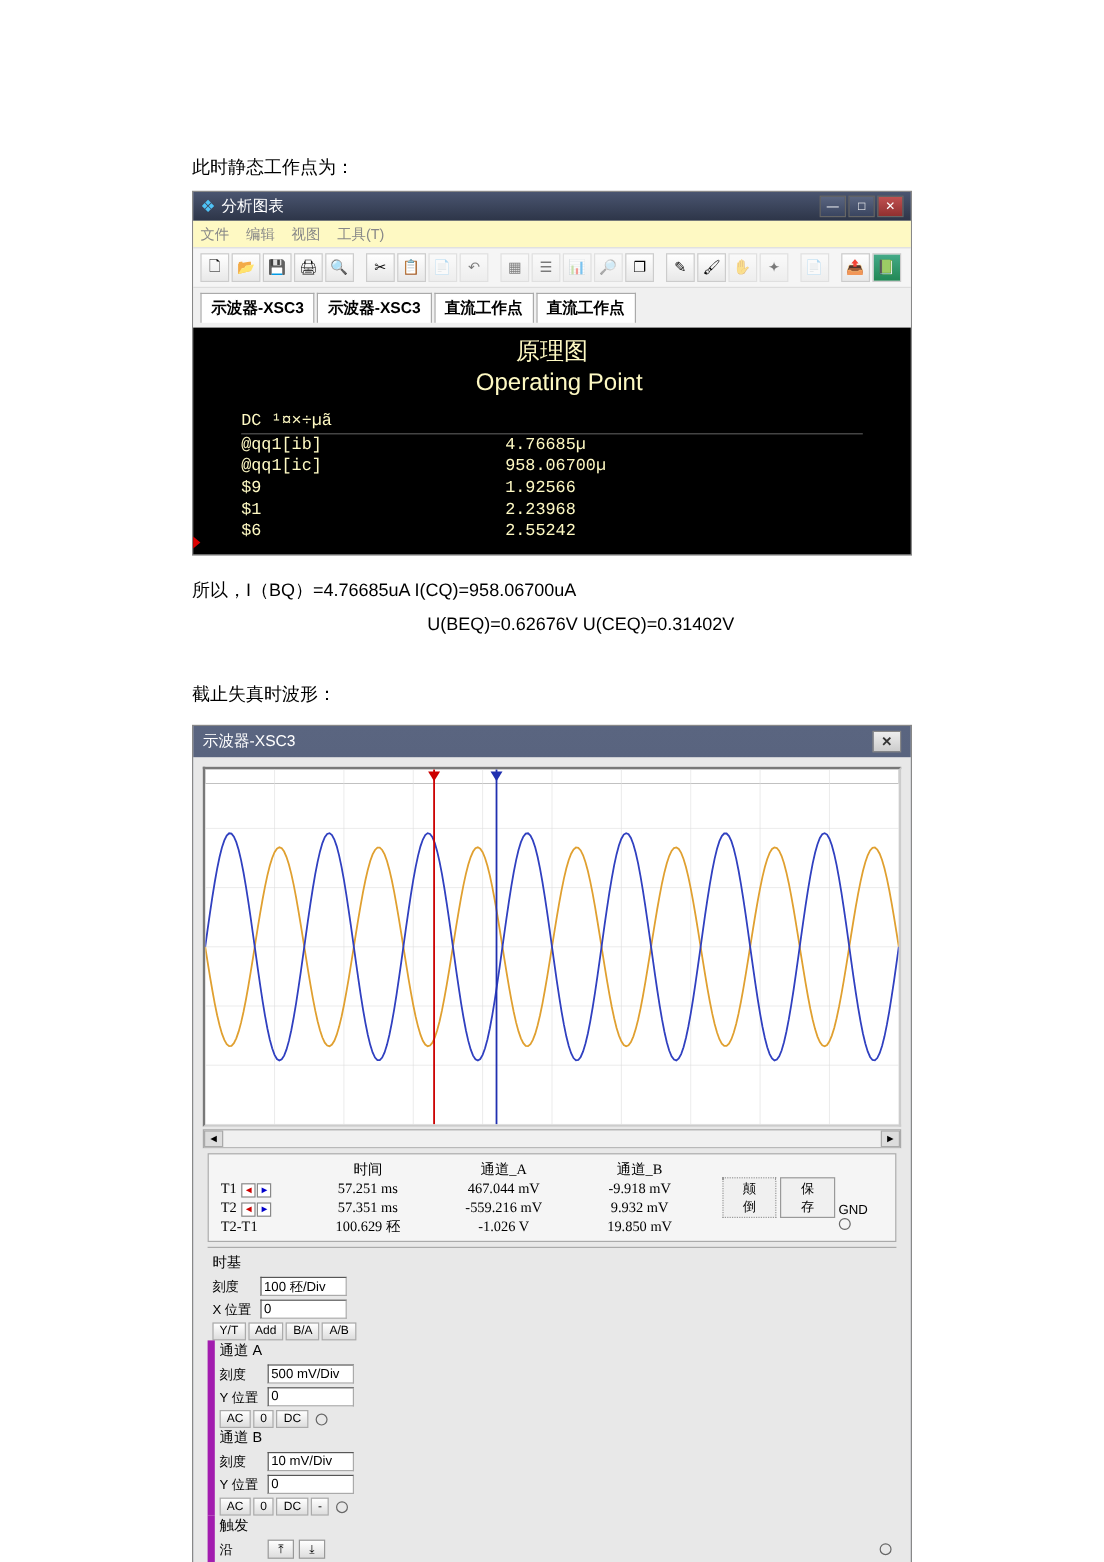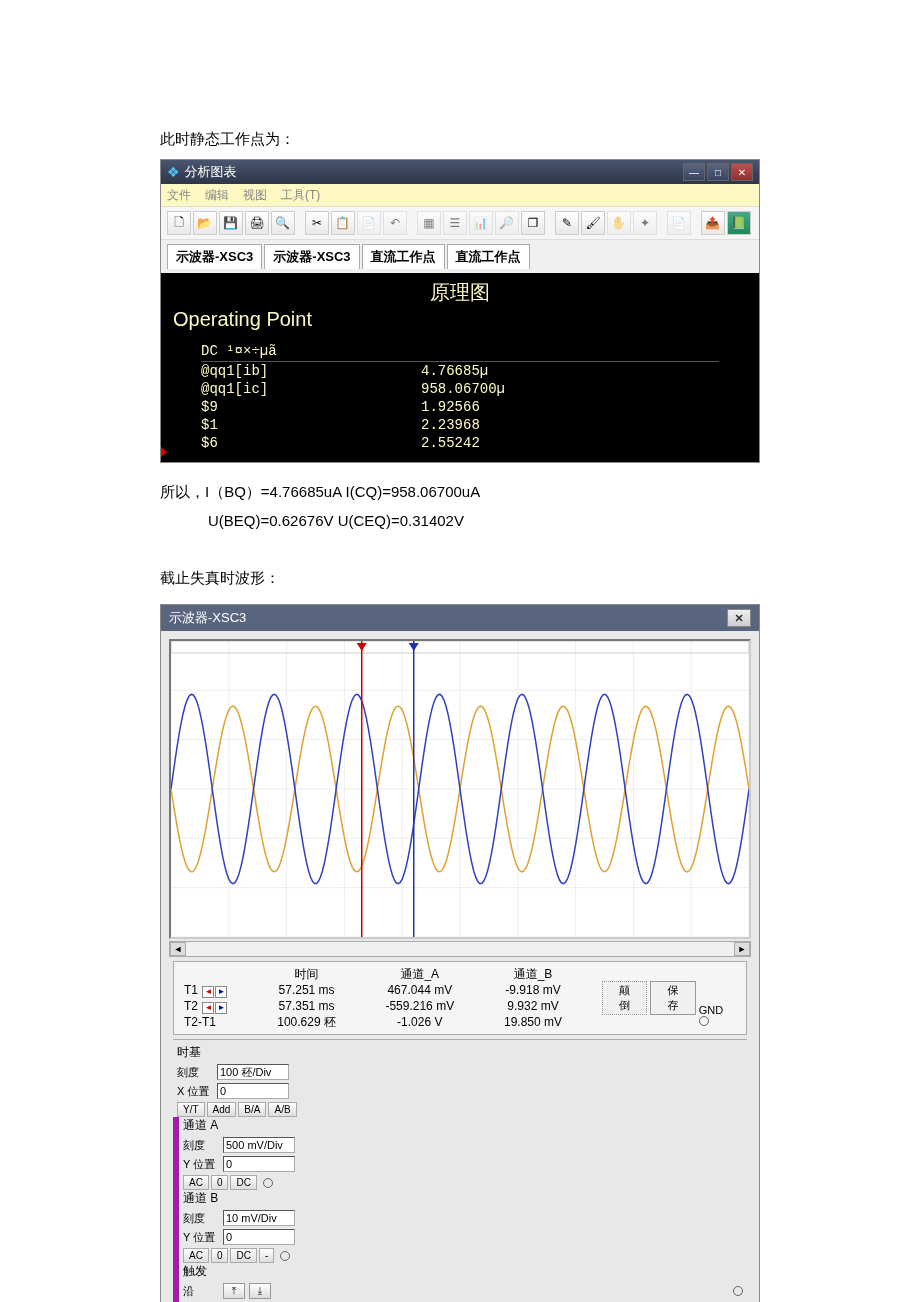--- a/index.html
+++ b/index.html
@@ -1,19 +1,19 @@
 <!DOCTYPE html>
 <html><head>
   <meta charset="utf-8">
   <style>
     * { margin: 0; padding: 0; box-sizing: border-box; }
     body { font-family: "Microsoft YaHei", SimSun, Arial, sans-serif; background: #fff; width: 920px; }
     .page { padding: 130px 160px 60px 160px; }
     .text-line { font-size: 15px; margin-bottom: 10px; color: #000; }
-    .indent { padding-left: 48px; }
+    .indent { padding-left: 48px; text-align: center; }
     
     
     .window1 { border: 1px solid #888; background: #f0f0f0; margin-bottom: 20px; }
     .titlebar1 { background: linear-gradient(#4a5570, #2d3548); height: 24px; display: flex; align-items: center; padding: 0 6px; color: #fff; font-size: 13px; }
     .titlebar1 .icon { margin-right: 5px; color: #4fc3f7; font-size: 14px; }
     .titlebar1 .title { flex: 1; }
     .window-btns { display: flex; gap: 2px; }
     .window-btn { width: 22px; height: 18px; background: linear-gradient(#5a6580, #3a4560); border: 1px solid #666; display: flex; align-items: center; justify-content: center; color: #fff; font-size: 10px; }
     .window-btn.close { background: linear-gradient(#c05050, #903030); }
     
@@ -21,21 +21,21 @@
     
     .toolbar { background: #f5f5f5; padding: 4px 6px; display: flex; gap: 2px; flex-wrap: wrap; border-top: 1px solid #ddd; border-bottom: 1px solid #ddd; }
     .tbtn { width: 24px; height: 24px; border: 1px solid #ccc; background: linear-gradient(#fff, #e8e8e8); display: flex; align-items: center; justify-content: center; font-size: 12px; }
     .tbtn.sep { width: 6px; border: none; background: none; }
     
     .tabs-row { background: #f0f0f0; padding: 4px 6px; display: flex; gap: 2px; font-size: 13px; font-weight: bold; }
     .tab-item { background: #fff; border: 1px solid #aaa; border-bottom: none; padding: 3px 8px; }
     
     .chart-panel { background: #000; color: #fef9c3; padding: 0 0 10px 0; }
     .chart-title { text-align: center; font-size: 20px; font-family: SimSun, serif; padding: 6px 0 2px 0; }
-    .chart-subtitle { font-size: 20px; padding-bottom: 10px; padding-left: 12px; }
+    .chart-subtitle { text-align: center; font-size: 20px; padding-bottom: 10px; padding-left: 12px; }
     .chart-data { padding: 0 40px; font-family: "Courier New", monospace; font-size: 14px; }
     .chart-header-row { border-bottom: 1px solid #555; padding: 2px 0; }
     .chart-row { display: flex; padding: 1px 0; }
     .chart-row .c1 { width: 220px; }
     .red-marker { position: relative; }
     .red-marker::before { content: ''; position: absolute; left: -40px; bottom: -5px; width: 0; height: 0; border-left: 6px solid #d00; border-top: 5px solid transparent; border-bottom: 5px solid transparent; }
     
     
     .window2 { border: 1px solid #888; background: linear-gradient(#5a6580, #3a4560); margin-top: 16px; }
     .titlebar2 { height: 26px; display: flex; align-items: center; padding: 0 8px; color: #fff; font-size: 13px; }
@@ -48,21 +48,21 @@
     .scope-scroll { display: flex; height: 16px; border: 1px solid #aaa; background: #f0f0f0; margin-top: 2px; }
     .scroll-arrow { width: 16px; background: #ddd; border: 1px solid #aaa; display: flex; align-items: center; justify-content: center; font-size: 9px; }
     .scroll-track { flex: 1; }
     
     .scope-controls { background: #e8e8e8; padding: 4px 4px 6px 4px; font-size: 12px; }
     .readout-row { display: flex; border: 1px solid #aaa; background: #f5f5f5; padding: 2px; }
     .readout-block { padding: 2px 8px; }
     .readout-block.labels { width: 78px; }
     .readout-block.timecol { width: 120px; text-align: center; }
     .readout-block.chcol { width: 120px; text-align: center; }
-    .readout-line { white-space: nowrap; line-height: 16px; }
+    .readout-line { white-space: nowrap; line-height: 16px; font-family: Liberation Serif, serif; }
     .cursor-arrows { display: inline-flex; }
     .cursor-arrows span { width: 12px; height: 12px; background: #fff; border: 1px solid #888; margin-left: 1px; display: flex; align-items: center; justify-content: center; font-size: 8px; }
     .cursor-arrows .left { color: #c00; }
     .cursor-arrows .right { color: #00c; }
     .side-buttons { margin-left: auto; padding: 4px 12px; display: flex; flex-direction: row; gap: 3px; align-items: center; }
     .small-btn { border: 1px dotted #999; background: #f0f0f0; padding: 1px 12px; font-size: 11px; }
     .gnd-label { font-size: 11px; margin-top: 2px; }
     
     .control-grid { display: flex; border-top: 1px solid #aaa; padding-top: 4px; margin-top: 4px; flex-direction: column; }
     .control-col { flex: 1; padding: 0 4px; border-left: 6px solid #a21caf; }

